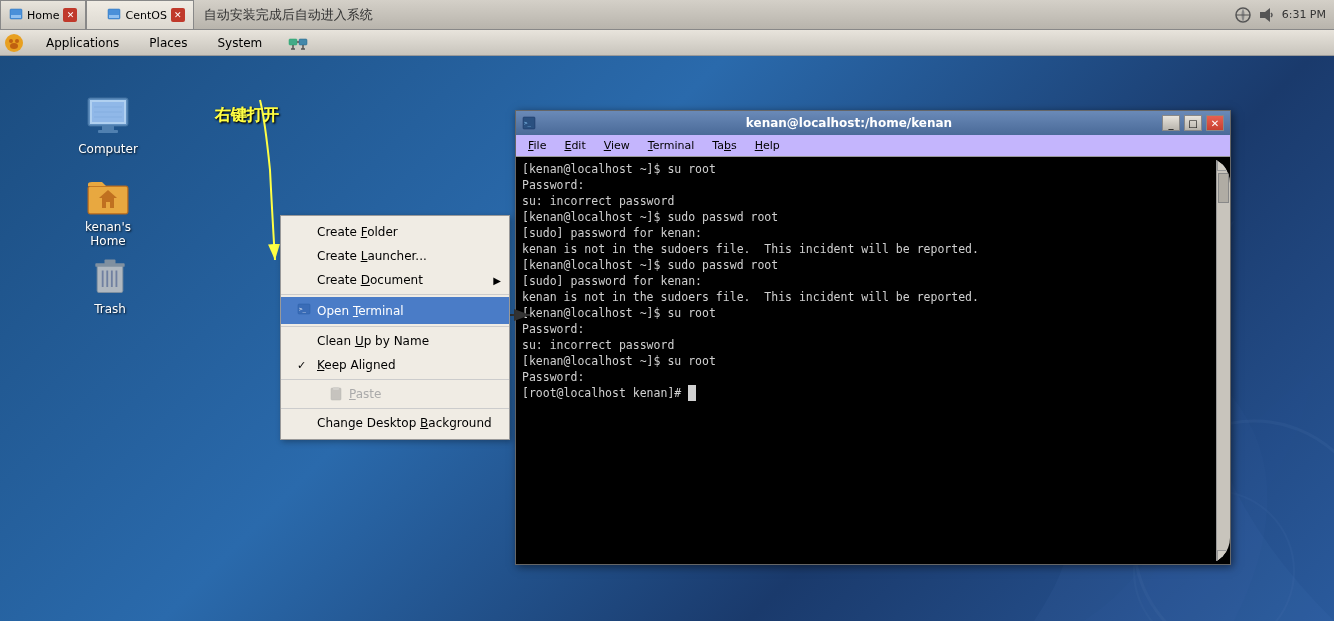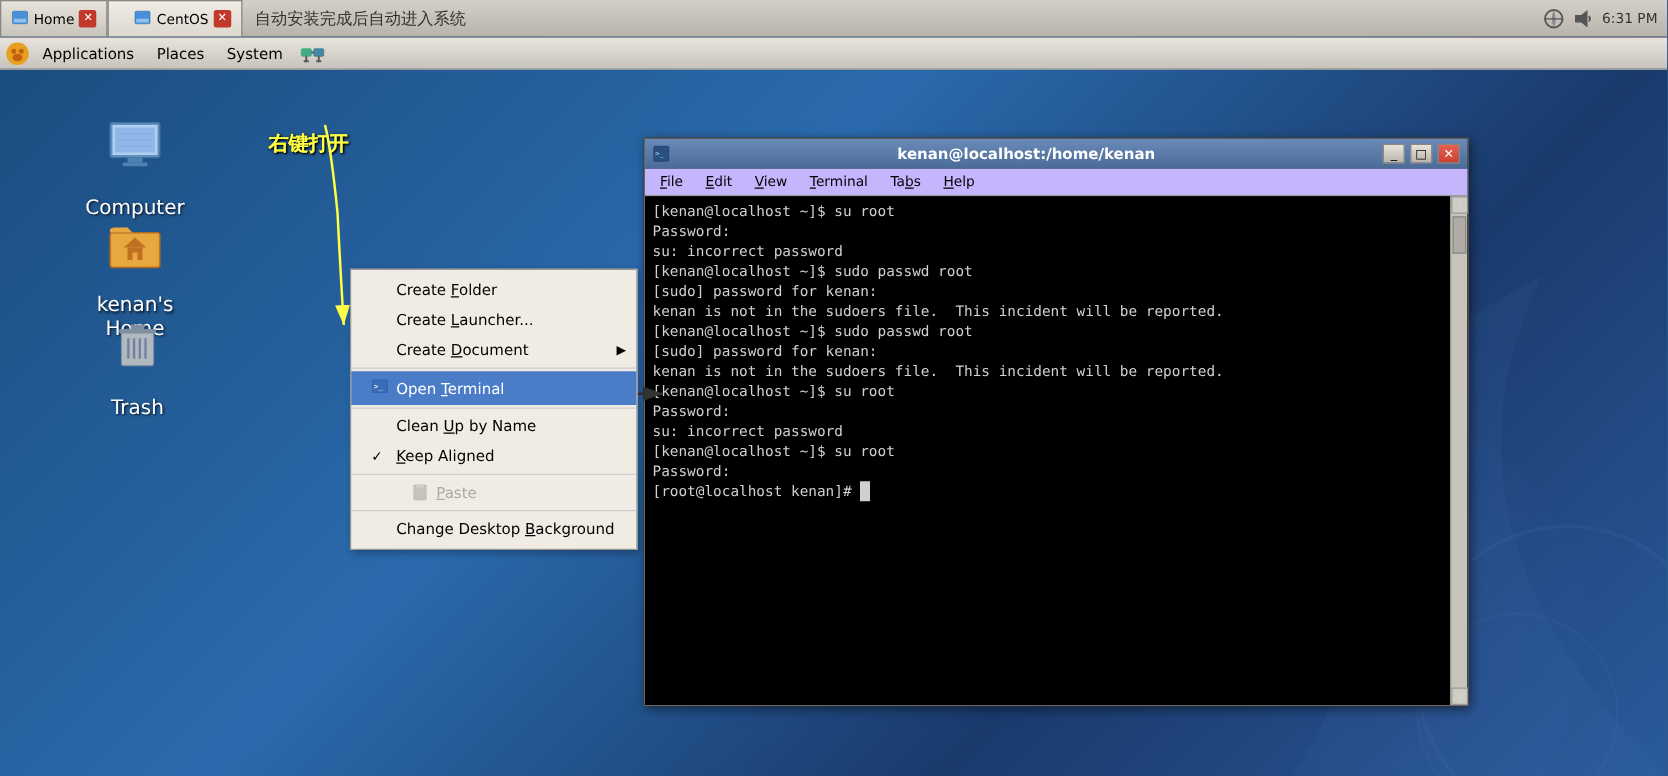--- a/index.html
+++ b/index.html
@@ -111,21 +111,21 @@
       position: absolute;
       top: 30px;
       left: 0;
       right: 0;
       height: 26px;
       background: linear-gradient(to bottom, #e8e4dc, #c8c4bc);
       border-bottom: 1px solid #999;
       display: flex;
       align-items: center;
       padding: 0 4px;
-      gap: 2px;
+      gap: 14px;
       z-index: 99;
     }
 
     .menu-item {
       padding: 2px 8px;
       font-size: 12px;
       cursor: pointer;
       border-radius: 2px;
       display: flex;
       align-items: center;
@@ -145,24 +145,24 @@
     .desktop-icon .icon-img {
       width: 48px;
       height: 48px;
       display: flex;
       align-items: center;
       justify-content: center;
     }
 
     .desktop-icon .icon-label {
       color: white;
-      font-size: 16px;
+      font-size: 12px;
       text-align: center;
       text-shadow: 1px 1px 2px rgba(0,0,0,0.8);
-      margin-top: 16px;
+      margin-top: 2px;
       width: 80px;
     }
 
     
     .context-menu {
       position: absolute;
       left: 280px;
       top: 215px;
       width: 230px;
       background: #f0ece4;
@@ -201,21 +201,21 @@
     .context-menu-check {
       width: 14px;
       font-size: 11px;
     }
 
     
     .terminal-window {
       position: absolute;
       top: 110px;
       left: 515px;
-      width: 660px;
+      width: 716px;
       height: 455px;
       background: #000;
       border: 1px solid #666;
       box-shadow: 2px 2px 8px rgba(0,0,0,0.5);
       z-index: 150;
       display: flex;
       flex-direction: column;
     }
 
     .terminal-titlebar {
@@ -270,20 +270,21 @@
 
     .terminal-content {
       flex: 1;
       background: #000;
       color: #d0d0d0;
       font-family: 'DejaVu Sans Mono', 'Courier New', monospace;
       font-size: 11.5px;
       padding: 4px 6px;
       overflow: hidden;
       position: relative;
+      border-radius: 26px;
     }
 
     .terminal-line {
       line-height: 16px;
       white-space: pre;
     }
 
     .terminal-scrollbar {
       position: absolute;
       right: 0;

